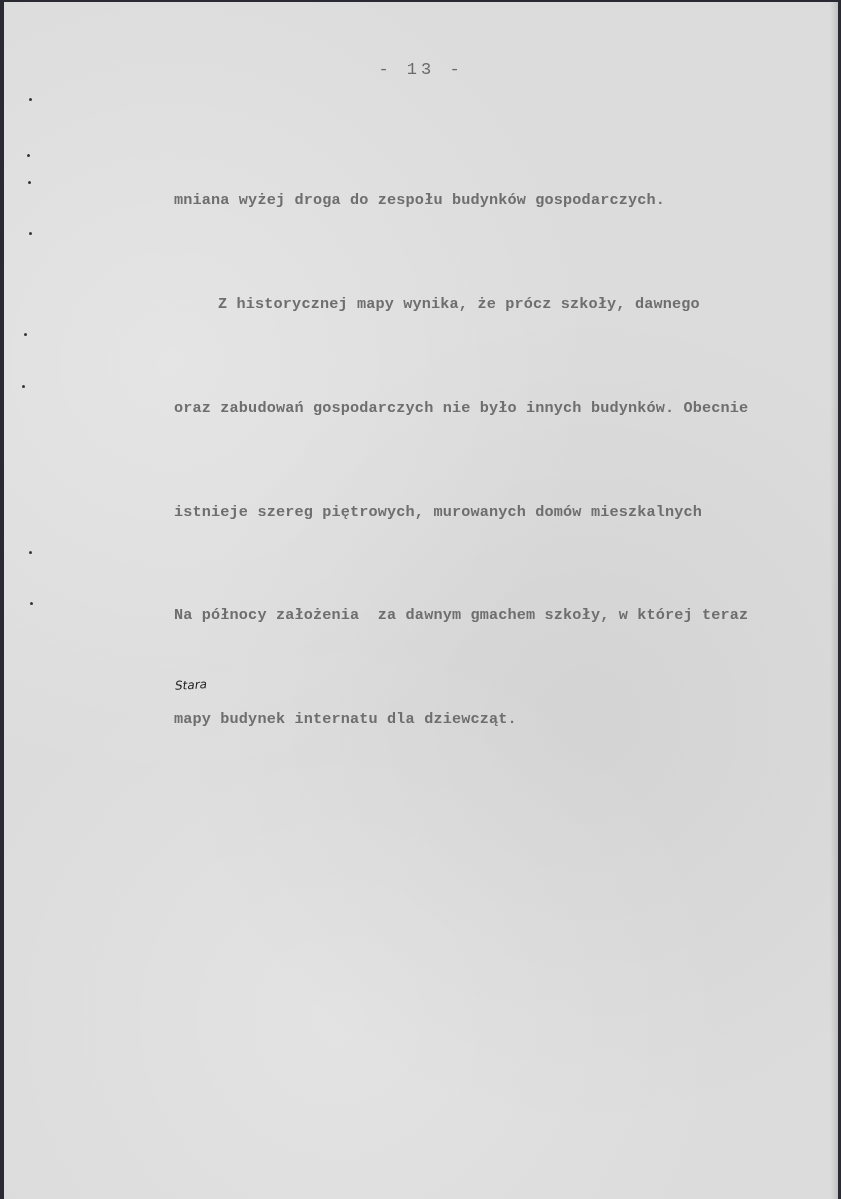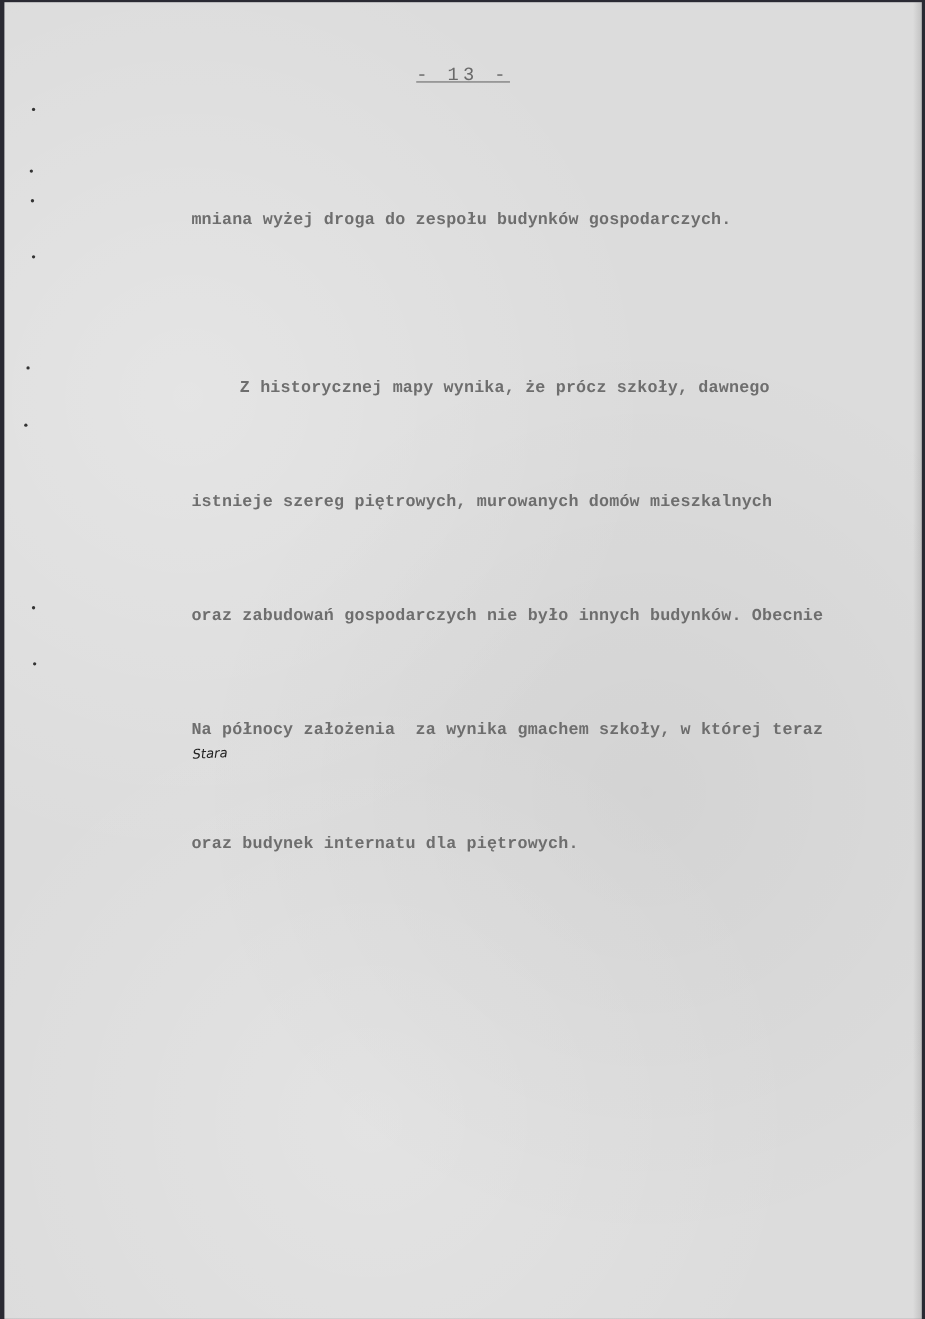--- a/index.html
+++ b/index.html
@@ -11,29 +11,29 @@
   .page {
     position: absolute; left: 4px; top: 2px; width: 834px; height: 1197px;
     background: #dcdcdc;
     background-image:
       radial-gradient(circle at 20% 30%, rgba(255,255,255,0.25) 0, transparent 40%),
       radial-gradient(circle at 70% 60%, rgba(0,0,0,0.04) 0, transparent 45%),
       radial-gradient(circle at 40% 85%, rgba(255,255,255,0.2) 0, transparent 35%);
   }
   .page-number {
     position: absolute; top: 58px; left: 0; width: 100%;
-    text-align: center; font-size: 17px; color: #6a6a6a; letter-spacing: 4px; text-decoration: underline;
+    text-align: center; font-size: 17px; color: #6a6a6a; letter-spacing: 4px;
   }
   .body-text {
     position: absolute; left: 170px; top: 112px; width: 660px;
     font-size: 15.2px; line-height: 34.6px; color: #6e6e6e;
     font-weight: bold; white-space: pre; letter-spacing: 0.15px;
   }
   .line { display: block; height: 34.6px; }
-  .indent { padding-left: 44px; margin-top: 48px; }
+  .indent { padding-left: 44px; }
   .handwritten {
     position: absolute; left: 171px; top: 676px;
     font-family: "DejaVu Sans", sans-serif; font-size: 12px; color: #222;
     font-style: italic; transform: rotate(-3deg);
   }
   .hole {
     position: absolute; width: 3px; height: 3px; border-radius: 50%;
     background: #333;
   }
   .edge-shadow {
@@ -56,24 +56,24 @@
   <div class="hole" style="left:25px;top:549px"></div>
   <div class="hole" style="left:26px;top:600px"></div>
 
   <div class="page-number">- 13 -</div>
 
   <div class="handwritten">Stara</div>
 
   <div class="body-text">
     <span class="line">mniana wyżej droga do zespołu budynków gospodarczych.</span>
     <span class="line indent">Z historycznej mapy wynika, że prócz szkoły, dawnego</span>
+    <span class="line">oraz zabudowań gospodarczych nie było innych budynków. Obecnie</span>
     <span class="line">istnieje szereg piętrowych, murowanych domów mieszkalnych</span>
-    <span class="line">oraz zabudowań gospodarczych nie było innych budynków. Obecnie</span>
-    <span class="line">Na północy założenia  za wynika gmachem szkoły, w której teraz</span>
-    <span class="line">oraz budynek internatu dla piętrowych.</span>
+    <span class="line">Na północy założenia  za dawnym gmachem szkoły, w której teraz</span>
+    <span class="line">mapy budynek internatu dla dziewcząt.</span>
     
     
     
     
     
     
     
     
     
     

